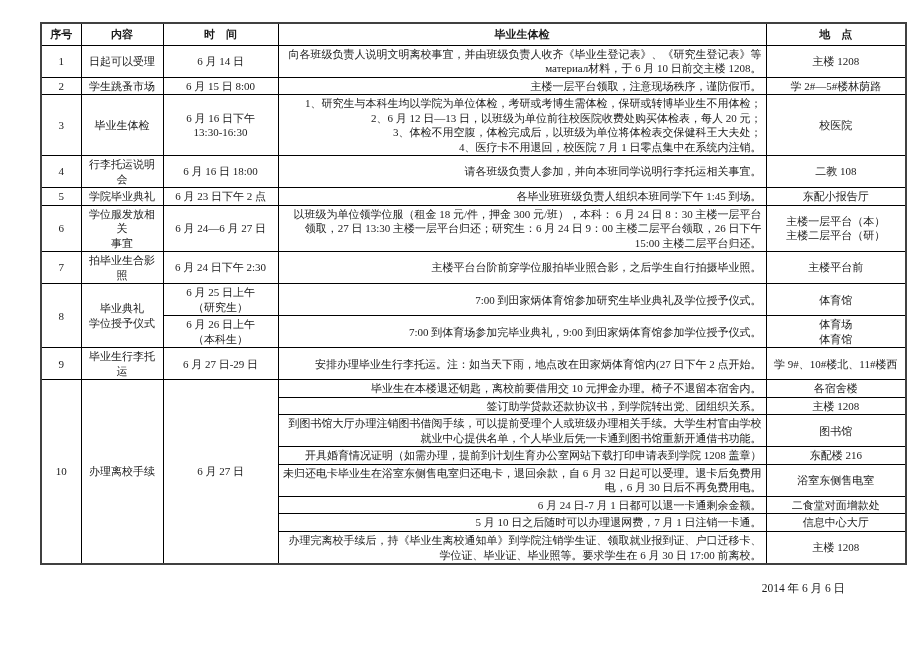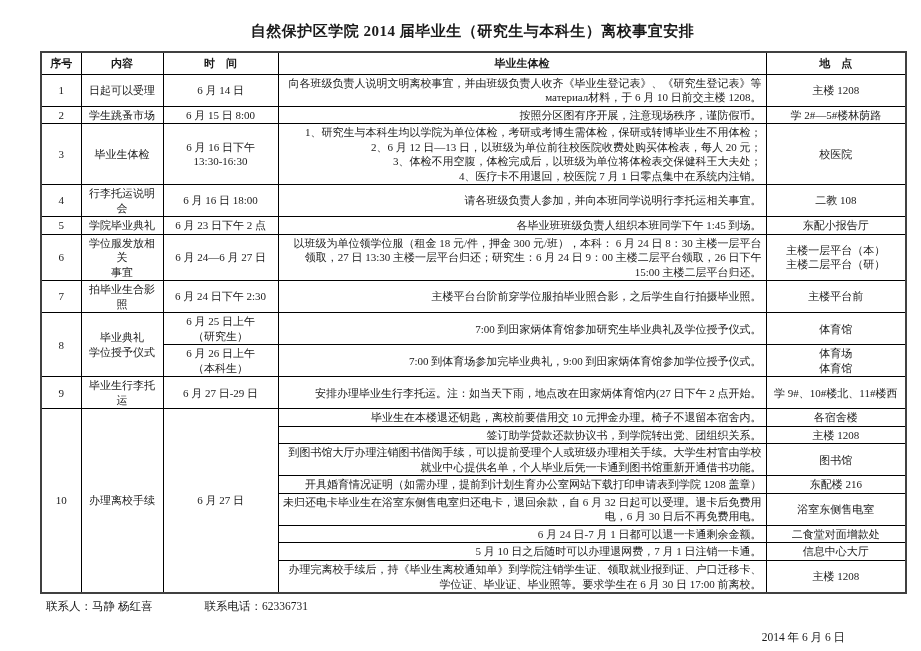--- a/index.html
+++ b/index.html
@@ -59,21 +59,20 @@
     text-align: center;
     font-size: 11.5px;
     line-height: 1.7;
   }
 </style>
 </head>
 <body>
 
 <div class="page">
 
-  <div class="doc-title">自然保护区学院 2014 届毕业生（研究生与本科生）离校事宜安排</div>
 
   <table class="sched">
     <colgroup>
       <col class="no">
         <col class="cont">
         <col class="time">
         <col class="det">
         <col class="place">
     </colgroup>
     <thead>
@@ -90,21 +89,21 @@
         <td class="c">1</td>
         <td class="c">日起可以受理</td>
         <td class="c">6 月 14 日</td>
         <td class="l">向各班级负责人说明文明离校事宜，并由班级负责人收齐《毕业生登记表》、《研究生登记表》等материал材料，于 6 月 10 日前交主楼 1208。</td>
         <td class="c">主楼 1208</td>
       </tr>
       <tr>
         <td class="c">2</td>
         <td class="c">学生跳蚤市场</td>
         <td class="c">6 月 15 日 8:00</td>
-        <td class="l">按照分区图有序开展，注意现场秩序，谨防假币。</td>
+        <td class="l">主楼一层平台领取，注意现场秩序，谨防假币。</td>
         <td class="c">学 2#—5#楼林荫路</td>
       </tr>
       <tr>
         <td class="c">3</td>
         <td class="c">毕业生体检</td>
         <td class="c">6 月 16 日下午
 13:30-16:30</td>
         <td class="l">1、研究生与本科生均以学院为单位体检，考研或考博生需体检，保研或转博毕业生不用体检；
 2、6 月 12 日—13 日，以班级为单位前往校医院收费处购买体检表，每人 20 元；
 3、体检不用空腹，体检完成后，以班级为单位将体检表交保健科王大夫处；
@@ -195,21 +194,18 @@
         <td class="l">5 月 10 日之后随时可以办理退网费，7 月 1 日注销一卡通。</td>
         <td class="c">信息中心大厅</td>
       </tr>
       <tr>
         <td class="l">办理完离校手续后，持《毕业生离校通知单》到学院注销学生证、领取就业报到证、户口迁移卡、学位证、毕业证、毕业照等。要求学生在 6 月 30 日 17:00 前离校。</td>
         <td class="c">主楼 1208</td>
       </tr>
     </tbody>
   </table>
 
-  <div class="contact-line">
-    <span>联系人：马静  杨红喜</span><span class="gap"></span><span>联系电话：62336731</span>
-  </div>
 
   <div class="sign-block">
     <div>2014 年 6 月 6 日</div>
   </div>
 
 </div>
 
 </body></html>

